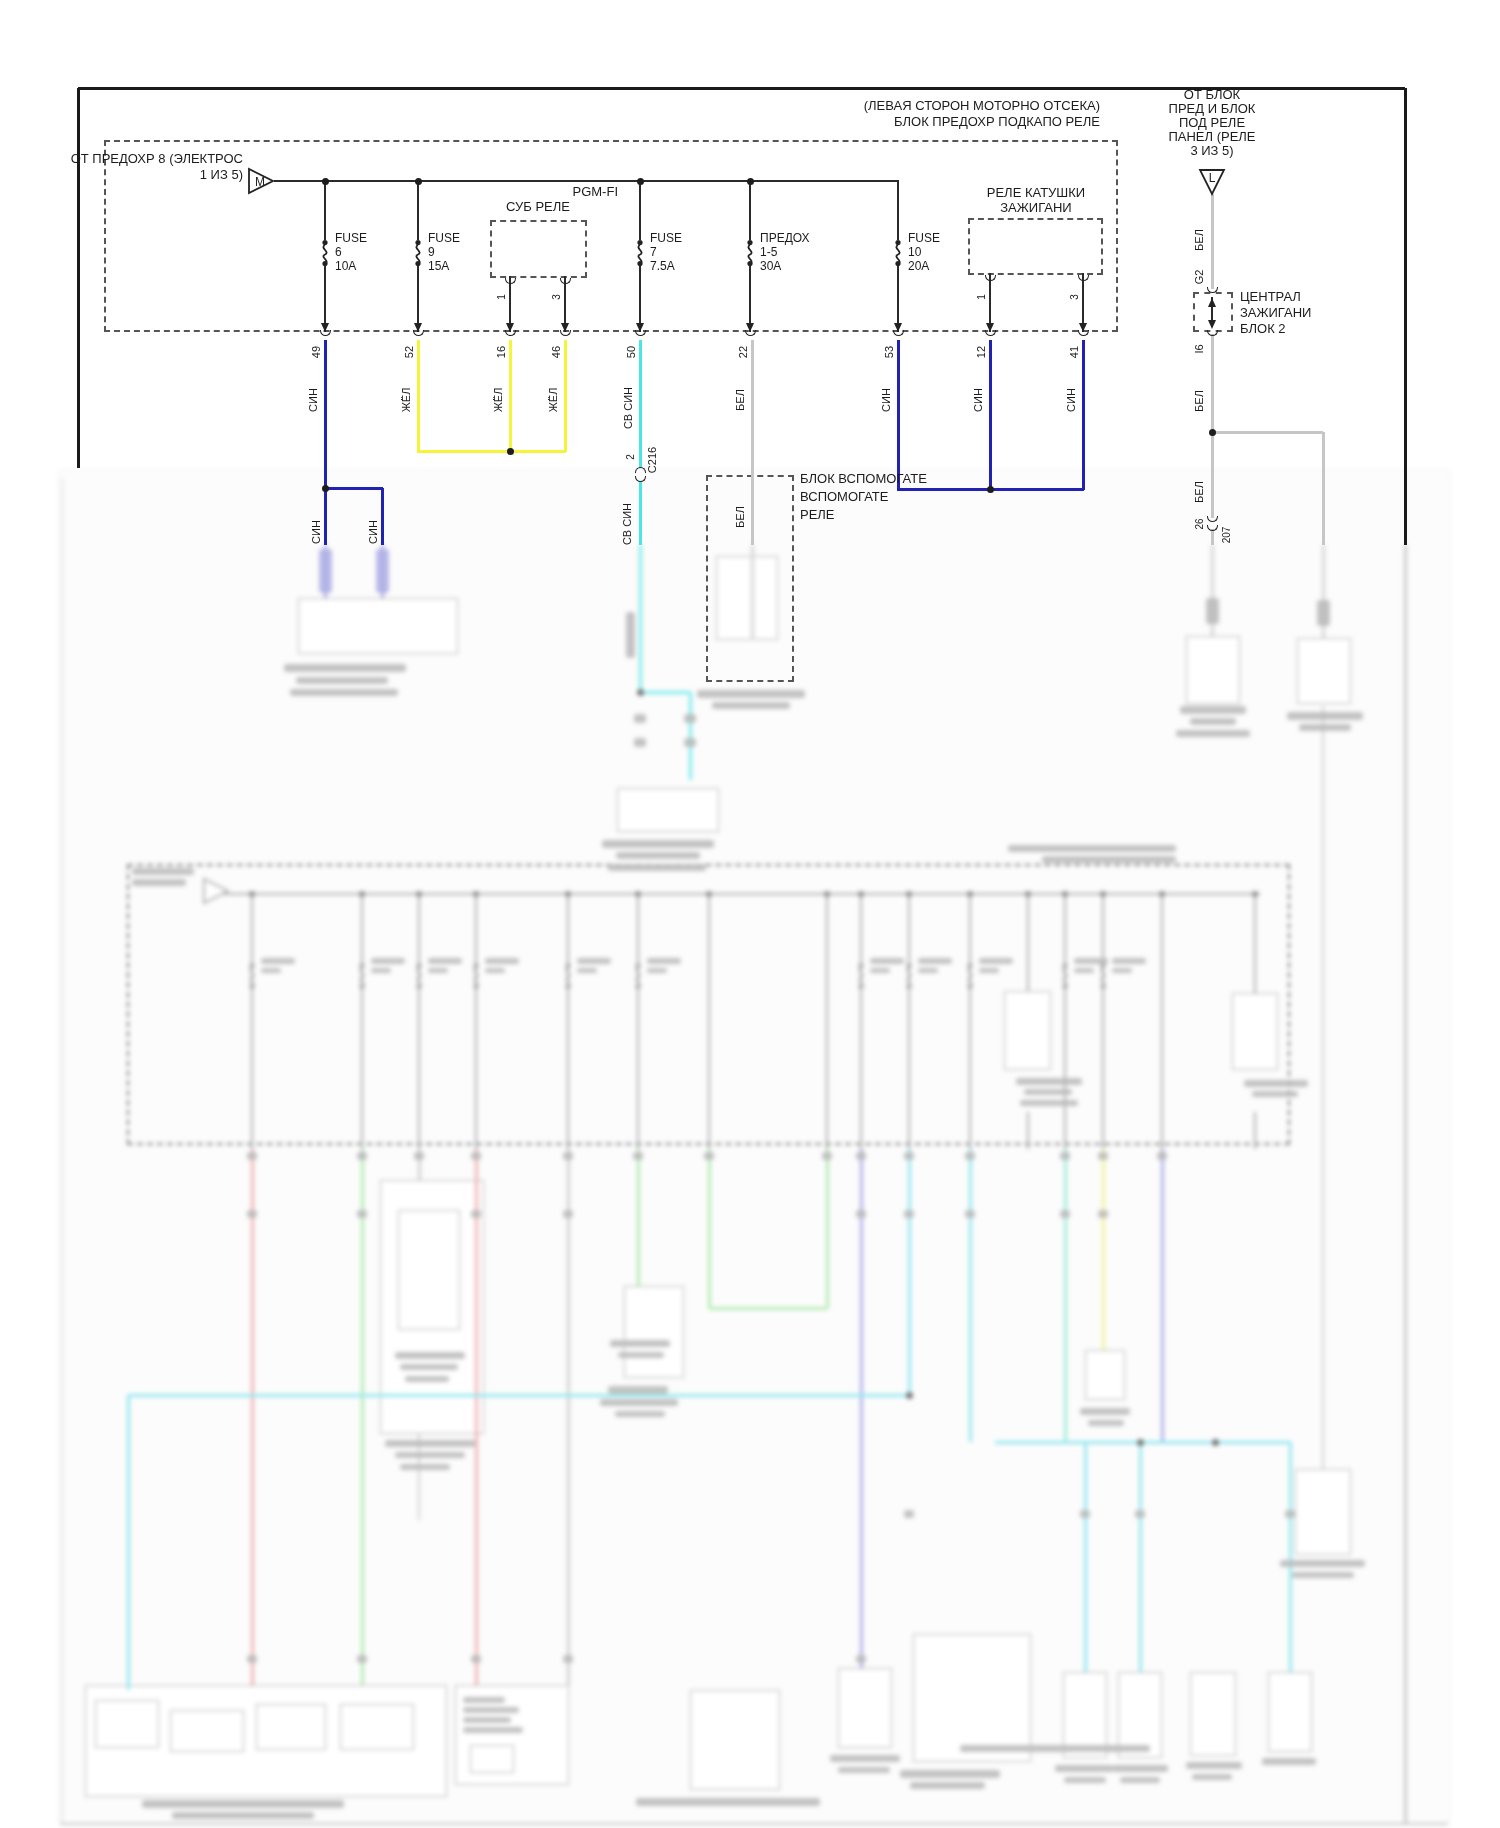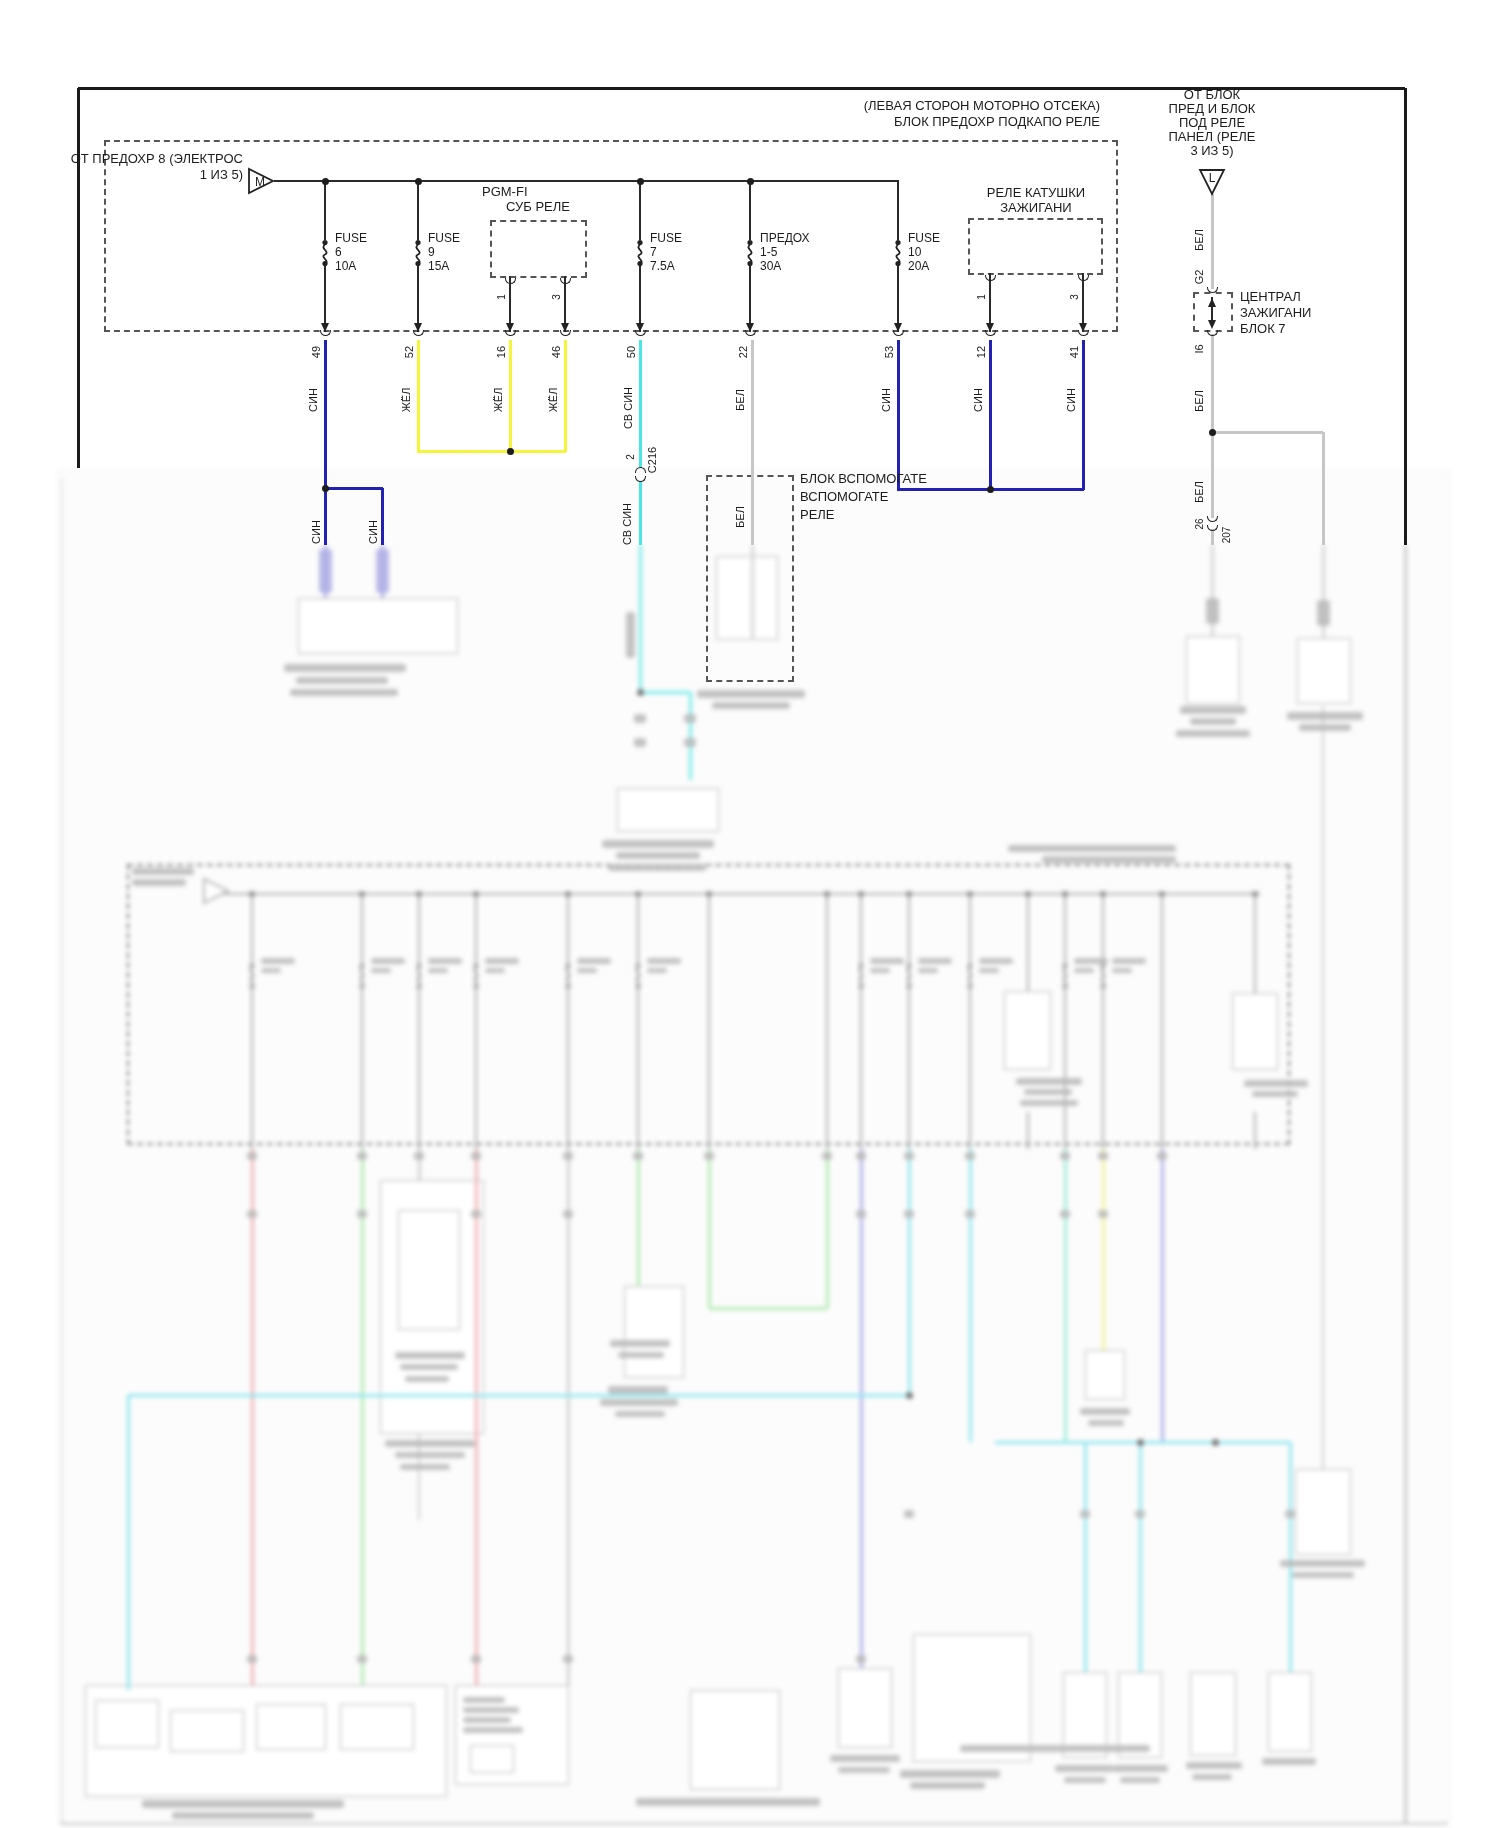--- a/index.html
+++ b/index.html
@@ -490,26 +490,26 @@
 
   <div class="st" style="right:1257px;top:151px;text-align:right">ОТ ПРЕДОХР 8 (ЭЛЕКТРОС</div>
   <div class="st" style="right:1257px;top:167px;text-align:right">1 ИЗ 5)</div>
 
   <div class="st" style="left:1132px;top:87px;width:160px;text-align:center">ОТ БЛОК</div>
   <div class="st" style="left:1132px;top:101px;width:160px;text-align:center">ПРЕД И БЛОК</div>
   <div class="st" style="left:1132px;top:115px;width:160px;text-align:center">ПОД РЕЛЕ</div>
   <div class="st" style="left:1132px;top:129px;width:160px;text-align:center">ПАНЕЛ (РЕЛЕ</div>
   <div class="st" style="left:1132px;top:143px;width:160px;text-align:center">3 ИЗ 5)</div>
 
-  <div class="st" style="left:482px;top:184px;width:160px;text-align:left">PGM-FI</div>
+  <div class="st" style="left:458px;top:184px;width:160px;text-align:right">PGM-FI</div>
   <div class="st" style="left:458px;top:199px;width:160px;text-align:center">СУБ РЕЛЕ</div>
 
   <div class="st" style="left:956px;top:185px;width:160px;text-align:center">РЕЛЕ КАТУШКИ</div>
   <div class="st" style="left:956px;top:200px;width:160px;text-align:center">ЗАЖИГАНИ</div>
 
   <div class="st" style="left:800px;top:471px">БЛОК ВСПОМОГАТЕ</div>
   <div class="st" style="left:800px;top:489px">ВСПОМОГАТЕ</div>
   <div class="st" style="left:800px;top:507px">РЕЛЕ</div>
 
   <div class="st" style="left:1240px;top:289px">ЦЕНТРАЛ</div>
   <div class="st" style="left:1240px;top:305px">ЗАЖИГАНИ</div>
-  <div class="st" style="left:1240px;top:321px">БЛОК 7</div>
+  <div class="st" style="left:1240px;top:321px">БЛОК 2</div>
 </div>
 
 </body></html>

